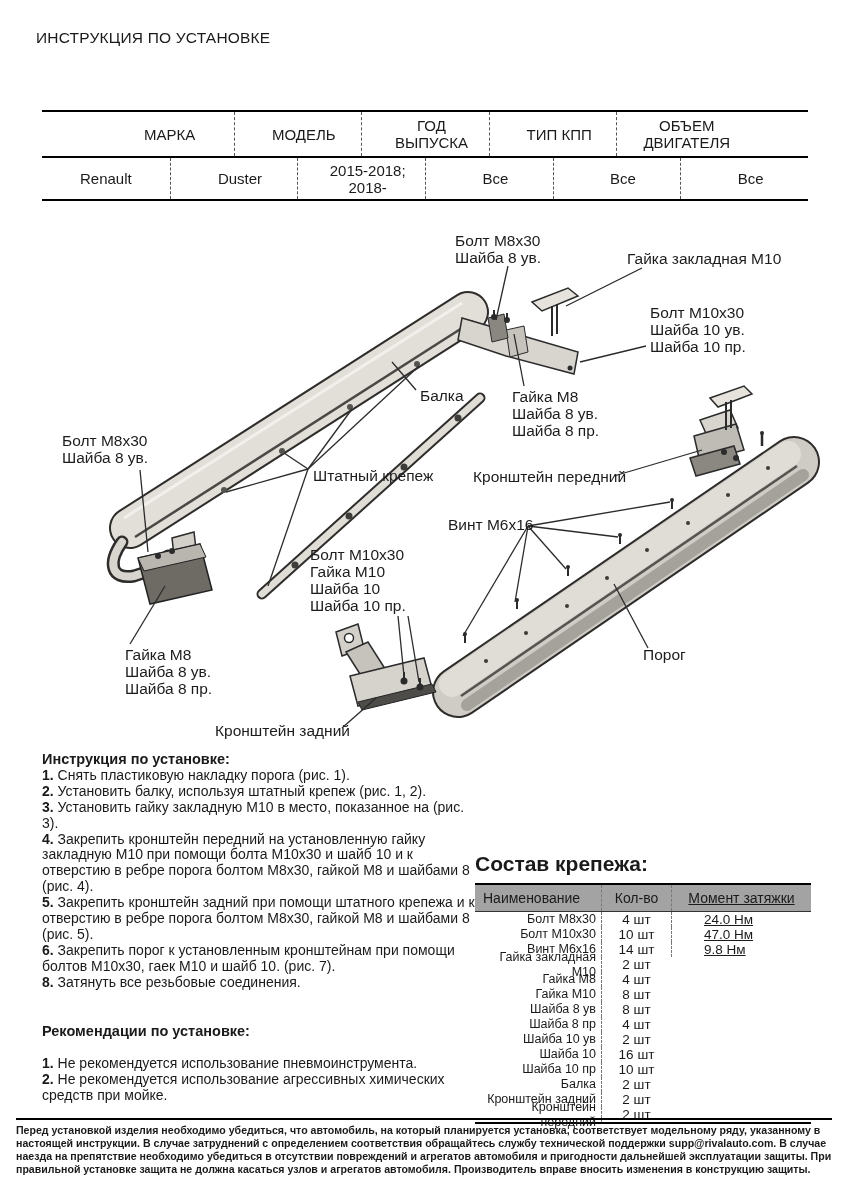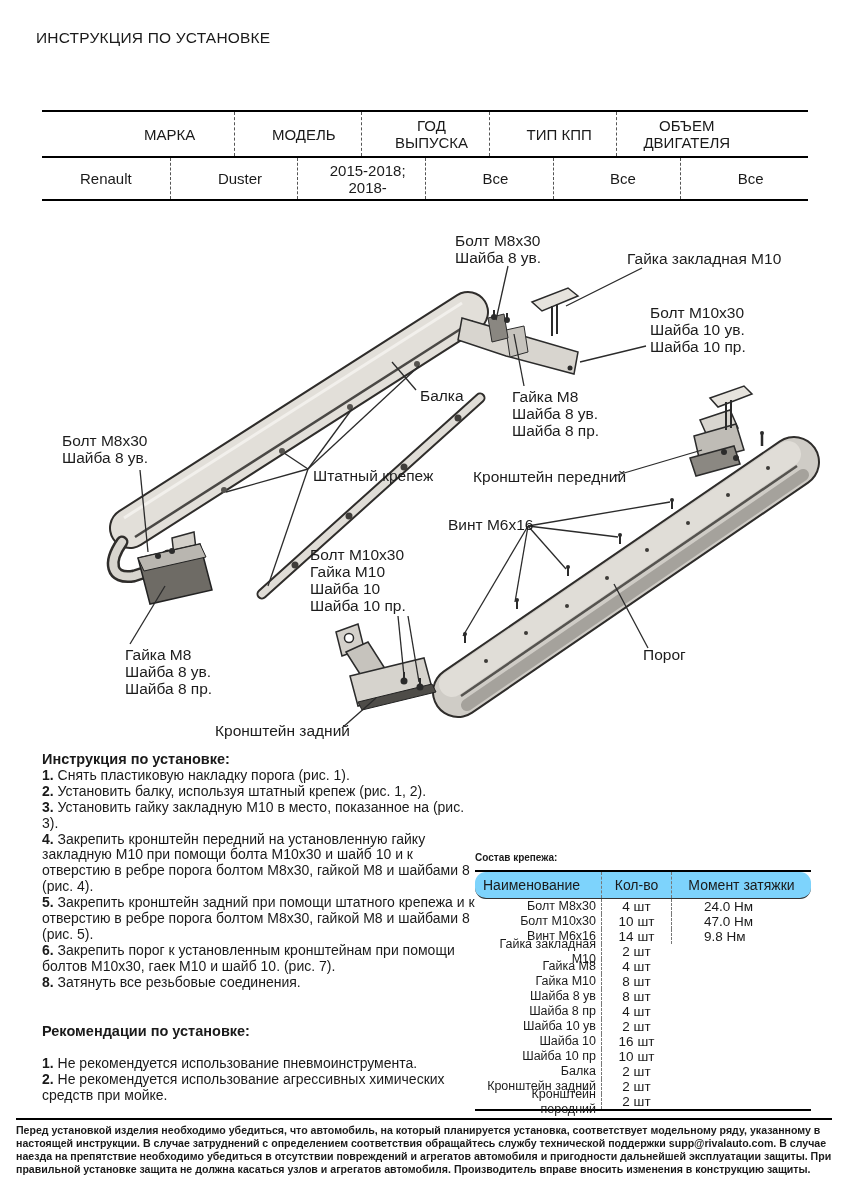--- a/index.html
+++ b/index.html
@@ -23,29 +23,29 @@
   #diagram text{font-family:"Liberation Sans",sans-serif;font-size:15.5px;fill:#1c1c1c;}
   
   #instructions{position:absolute;left:42px;top:752px;width:438px;font-size:14px;line-height:15.9px;}
   #instructions .sec-head{font-size:14.5px;font-weight:bold;}
   .instr-item b{font-weight:bold;}
   
   #recommendations{position:absolute;left:42px;top:1024px;width:438px;font-size:14px;line-height:15.9px;}
   #recommendations .sec-head{font-size:14.5px;font-weight:bold;margin-bottom:16px;}
   
   #hardware{position:absolute;left:475px;top:852px;width:336px;}
-  #hw-heading{font-size:10px;font-weight:bold;margin-bottom:7px;}
+  #hw-heading{font-size:21px;font-weight:bold;margin-bottom:7px;}
   #hw-table{border-top:2px solid #000;border-bottom:2px solid #000;}
-  .hw-head{display:flex;background:#7dd3fc;border-bottom:1px solid #333;border-radius:11px;}
+  .hw-head{display:flex;background:#a3a3a3;border-bottom:1px solid #333;}
   .hw-head-cell{box-sizing:border-box;font-size:14px;height:26px;display:flex;align-items:center;}
   .hw-row{display:flex;height:15px;align-items:center;}
   .hw-cell{box-sizing:border-box;font-size:12.5px;line-height:15px;}
   .col-name{width:126px;text-align:right;padding-right:5px;}
   .col-qty{width:70px;text-align:center;border-left:1px dashed #777;}
-  .col-torque{width:140px;padding-left:32px;border-left:1px dashed #777;}
+  .col-torque{width:140px;padding-left:32px;border-left:1px dashed #777;text-decoration:underline;}
   .hw-head .col-name{justify-content:flex-start;padding-left:8px;font-size:14px;}
   .hw-head .col-qty{justify-content:center;}
   .hw-head .col-torque{justify-content:center;padding-left:0;}
   .hw-row .col-qty{font-size:13.5px;}
   .hw-row .col-torque{font-size:13.5px;}
   
   #doc-footer{position:absolute;left:16px;top:1118px;width:816px;border-top:2px solid #000;padding-top:4px;
               font-size:10.6px;font-weight:bold;line-height:13px;}
 </style>
 </head>

